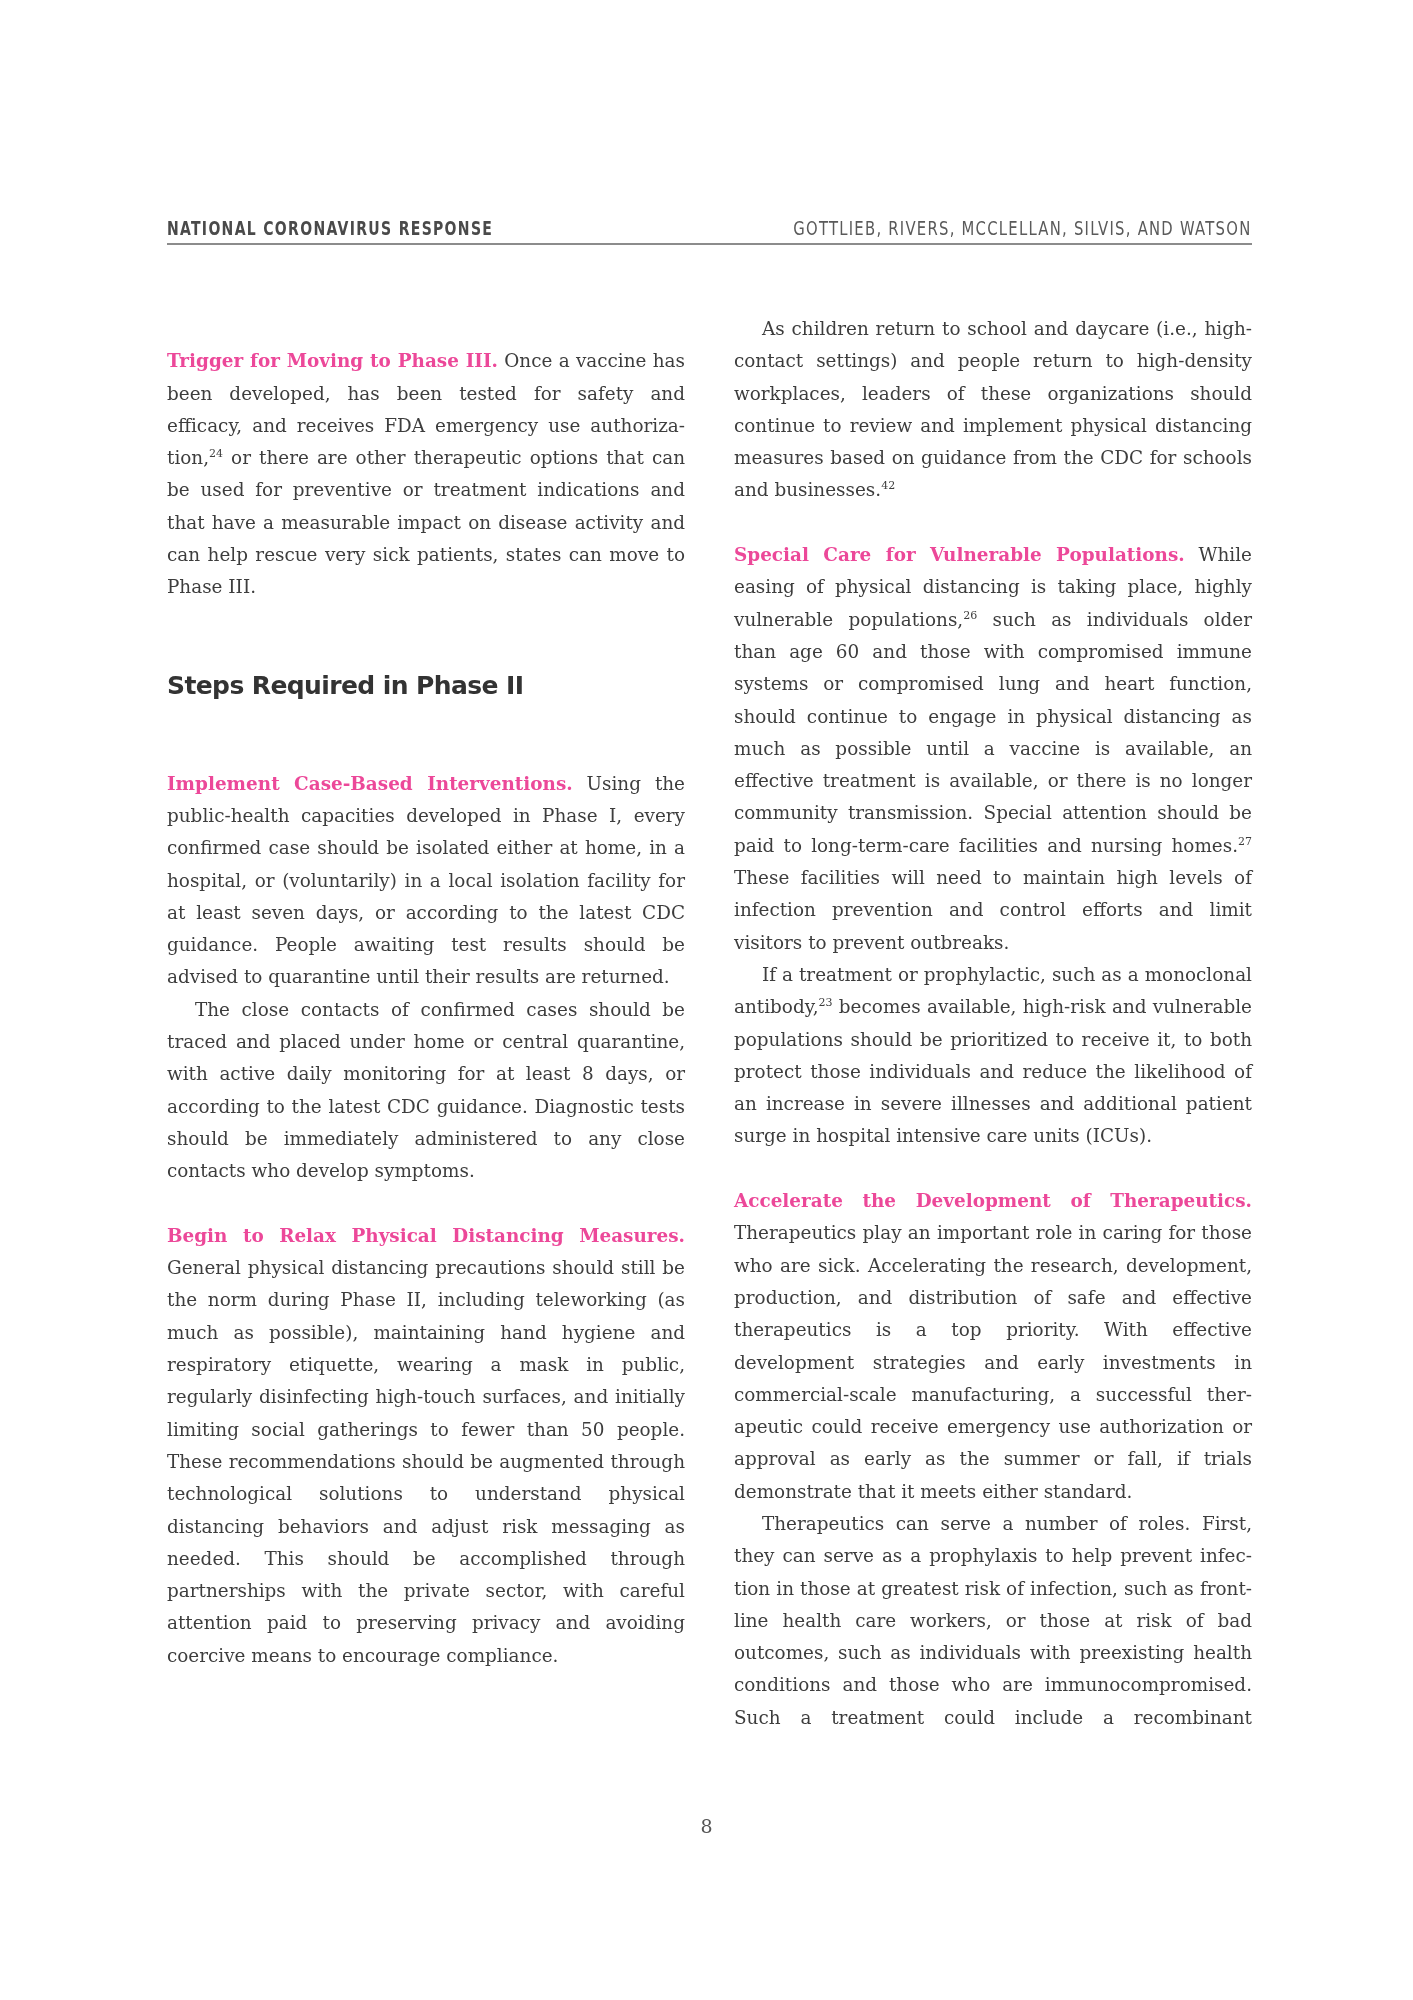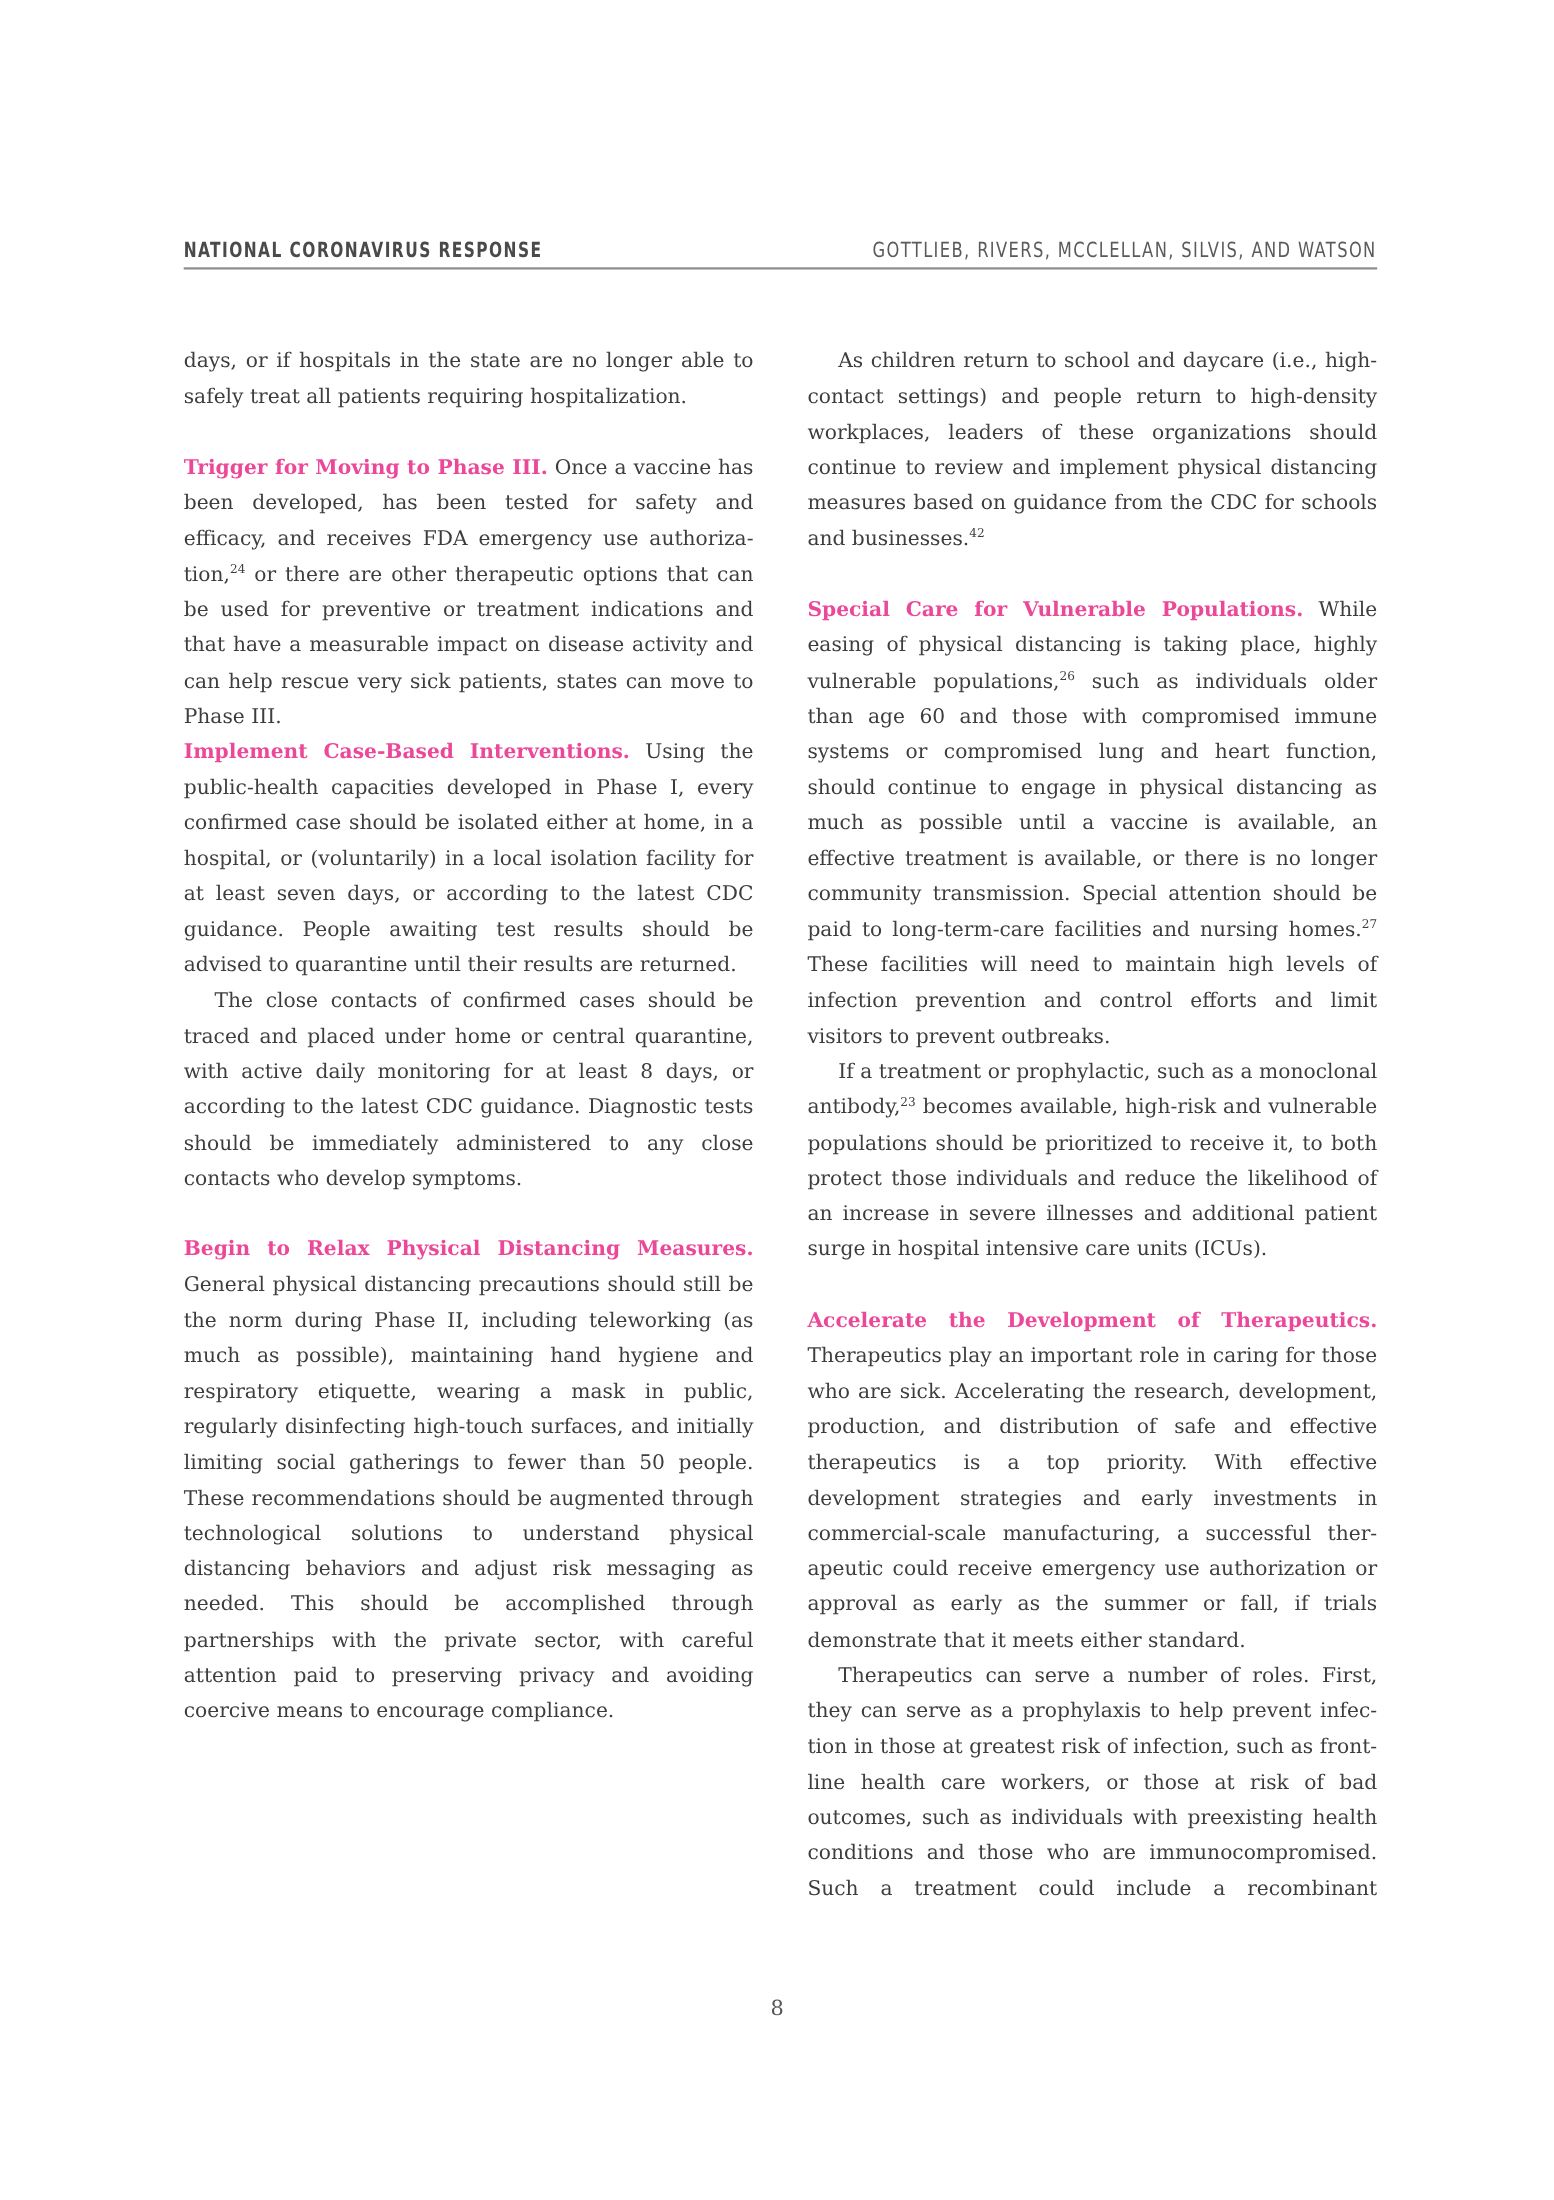--- a/index.html
+++ b/index.html
@@ -103,24 +103,24 @@
   </style>
 </head>
 <body>
 
 <div class="running-header">
   <span class="left">NATIONAL CORONAVIRUS RESPONSE</span>
   <span class="right">GOTTLIEB, RIVERS, MCCLELLAN, SILVIS, AND WATSON</span>
 </div>
 
 <div class="column col-left">
-  <p class="last-line">days, or if hospitals in the state are no longer able to safely treat all patients requiring hospitalization.</p>
 
   <p class="gap last-line"><span class="lead">Trigger for Moving to Phase III.</span><span> Once a vaccine has been developed, has been tested for safety and efficacy, and receives FDA emergency use authoriza­tion,</span><sup>24</sup><span> or there are other therapeutic options that can be used for preventive or treatment indications and that have a measurable impact on disease activity and can help rescue very sick patients, states can move to Phase III.</span></p>
 
+  <h2 class="section-heading">Steps Required in Phase II</h2>
 
   <p class="last-line"><span class="lead">Implement Case-Based Interventions.</span><span> Using the public-health capacities developed in Phase I, every confirmed case should be isolated either at home, in a hospital, or (voluntarily) in a local isolation facil­ity for at least seven days, or according to the latest CDC guidance. People awaiting test results should be advised to quarantine until their results are returned.</span></p>
 
   <p class="indent last-line">The close contacts of confirmed cases should be traced and placed under home or central quaran­tine, with active daily monitoring for at least 8 days, or according to the latest CDC guidance. Diagnos­tic tests should be immediately administered to any close contacts who develop symptoms.</p>
 
   <p class="gap last-line"><span class="lead">Begin to Relax Physical Distancing Measures.</span><span> General physical distancing precautions should still be the norm during Phase II, including telework­ing (as much as possible), maintaining hand hygiene and respiratory etiquette, wearing a mask in pub­lic, regularly disinfecting high-touch surfaces, and initially limiting social gatherings to fewer than 50 people. These recommendations should be augmented through technological solutions to understand physical distancing behaviors and adjust risk messaging as needed. This should be accom­plished through partnerships with the private sector, with careful attention paid to preserving privacy and avoiding coercive means to encourage compliance.</span></p>
 </div>
 
 <div class="column col-right">
   <p class="indent last-line"><span>As children return to school and daycare (i.e., high-contact settings) and people return to high-density workplaces, leaders of these organi­zations should continue to review and implement physical distancing measures based on guidance from the CDC for schools and businesses.</span><sup>42</sup></p>

